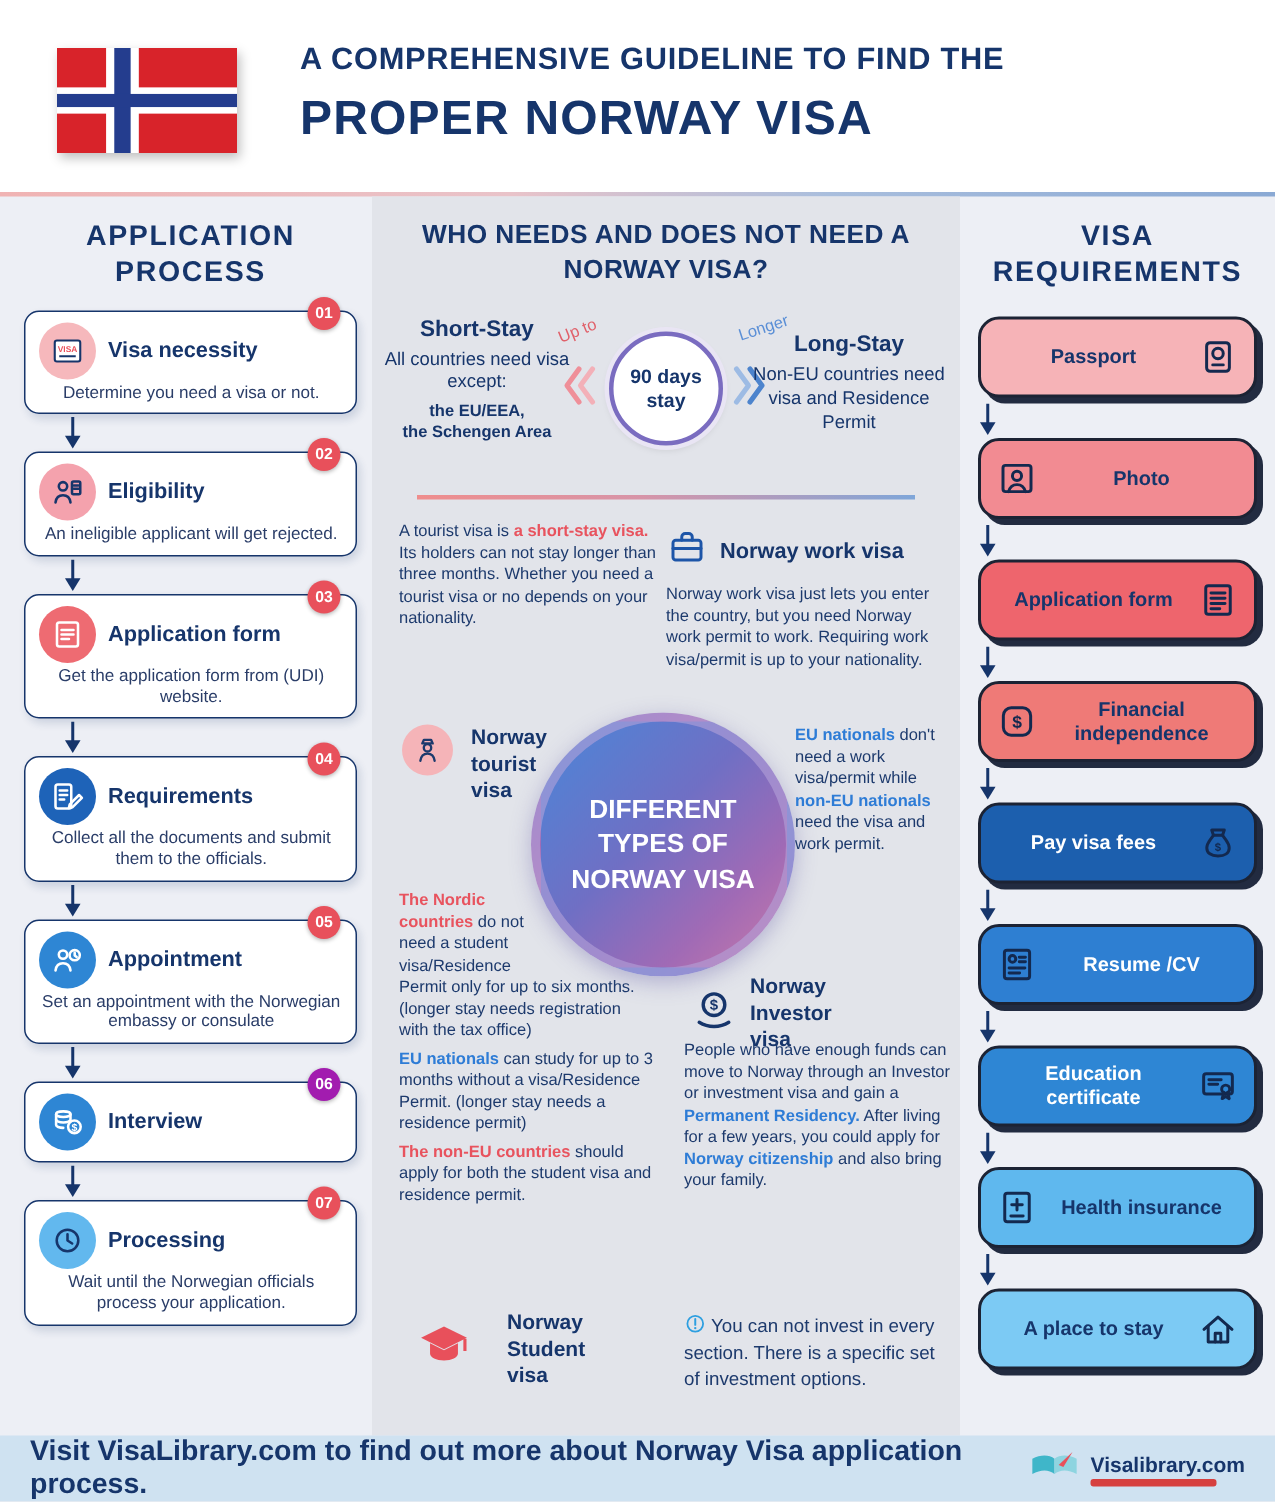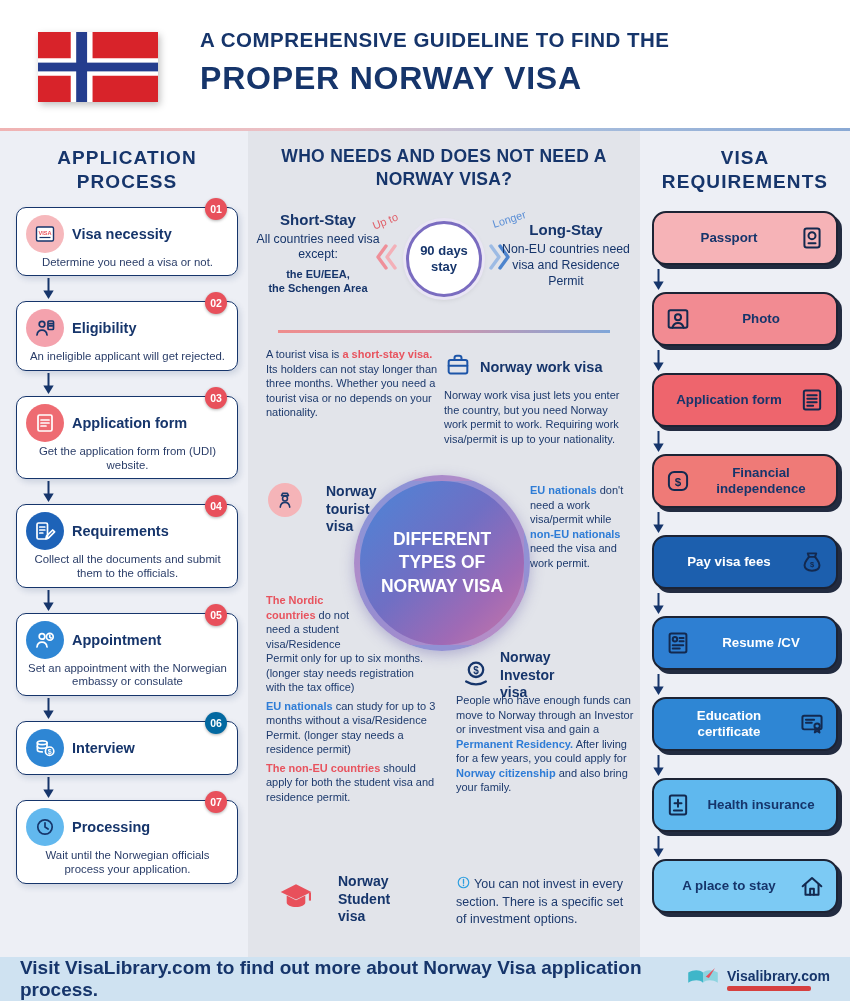--- a/index.html
+++ b/index.html
@@ -57,21 +57,21 @@
   .ls-desc { font-size:12.3px; margin-top:4px; line-height:1.3; }
   .mid-divider { position:absolute; top:199px; left:30px; right:30px; height:2.5px;
     background:linear-gradient(90deg,#ef8d8d,#d794a8 45%,#7fa6d9); }
 
   .mid-par { font-size:11px; color:#1d3a6d; line-height:1.32; }
   .mid-par p { margin:0 0 4px; }
   .seg-red { color:#e8535e; font-weight:bold; }
   .seg-blue { color:#2e7cd6; font-weight:bold; }
 
   .tourist-par { position:absolute; left:18px; top:216px; width:172px; }
-  .tourist-label { position:absolute; left:20px; top:352px; display:flex; gap:24px; align-items:flex-start; }
+  .tourist-label { position:absolute; left:20px; top:352px; display:flex; gap:12px; align-items:flex-start; }
   .round-icon { width:34px; height:34px; border-radius:50%; display:flex; align-items:center; justify-content:center; flex:0 0 auto; }
   .round-icon svg { width:22px; height:22px; }
   .pink-bg { background:#f5b4b8; color:#1d3a6d; }
   .label-text { font-size:14px; font-weight:bold; color:#16356b; line-height:1.25; width:62px; }
 
   .types-circle { position:absolute; left:106px; top:344px; width:176px; height:176px; border-radius:50%;
     background:linear-gradient(135deg,#4b86d8 0%,#6f6fc4 45%,#a06ab5 75%,#c979a8 100%);
     border:6px solid rgba(180,162,216,.6); box-shadow:0 4px 14px rgba(90,80,160,.35);
     display:flex; align-items:center; justify-content:center; text-align:center;
     color:#fff; font-weight:bold; font-size:17.5px; line-height:1.35; padding:14px; }
@@ -254,21 +254,21 @@
     <div class="flow-arrow">
             <svg width="13" height="22" viewBox="0 0 13 22">
               <path d="M6.5 0v13" stroke="#16356b" stroke-width="2"></path>
               <path d="M1.3 12.5L6.5 21l5.2-8.5z" fill="#16356b"></path>
             </svg>
           </div>
   </div>
 
   <div class="step-wrap">
     <div class="step-card">
-      <div class="step-num" style="background: #0369a1;">06</div>
+      <div class="step-num" style="background: #a21caf;">06</div>
       <div class="step-head">
         <div class="step-icon" style="background: rgb(46, 134, 212); color: rgb(255, 255, 255);">
                 <svg viewBox="0 0 24 24" fill="none" stroke="currentColor" stroke-width="1.7" stroke-linecap="round" stroke-linejoin="round">
                   <ellipse cx="9.2" cy="6.8" rx="4.8" ry="1.9"></ellipse>
                   <path d="M4.4 6.8v3.6c0 1 2.1 1.9 4.8 1.9s4.8-.9 4.8-1.9V6.8"></path>
                   <path d="M4.4 10.4v3.6c0 1 2.1 1.9 4.8 1.9"></path>
                   <circle cx="16.6" cy="15.2" r="4.2"></circle>
                   <text x="16.6" y="17.8" text-anchor="middle" font-size="7" font-weight="bold" fill="currentColor" stroke="none" font-family="sans-serif">$</text>
                 </svg>
               </div>

